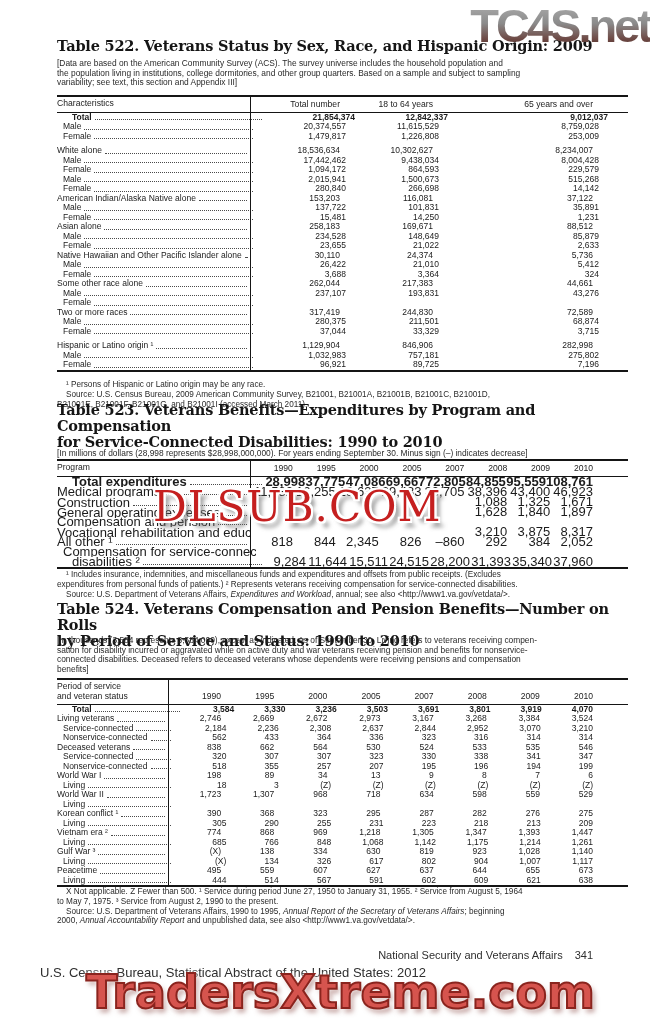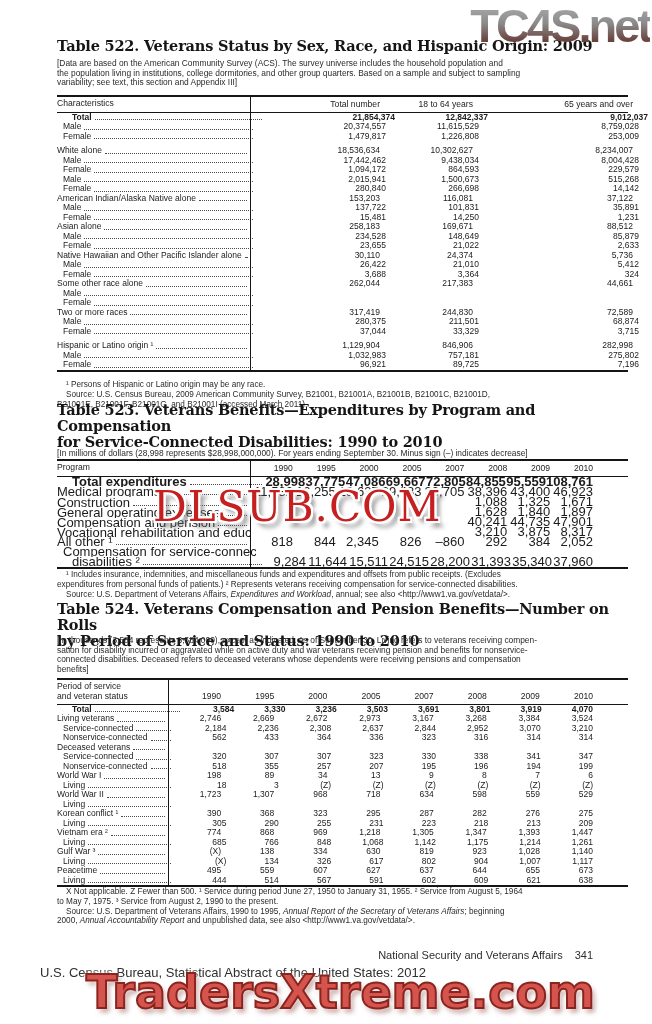--- a/index.html
+++ b/index.html
@@ -45,21 +45,21 @@
   .lab{flex:0 0 auto;display:flex;align-items:baseline;overflow:hidden;}
   .t522 .lab,.t523 .lab{width:193px;}
   .t524 .lab{width:111px;}
   .lab .txt{white-space:nowrap;}
   .leader{flex:1 1 0;min-width:0;align-self:flex-end;border-bottom:1.2px dotted #4a4a4a;margin:0 3px 2px 3px;height:1px;}
   .i1{padding-left:6px;}
   .i2{padding-left:15px;}
   .vals{flex:1;display:flex;padding-right:35px;}
   .v{text-align:right;white-space:nowrap;}
   .vf{flex:1 1 0;}
-  .v1{width:90px;padding-left:40px;}.v2{width:93px;}.v3{width:160px;}
+  .v1{width:90px;}.v2{width:93px;}.v3{width:160px;}
 
   
   .foot-right{position:absolute;top:949px;right:59px;font-size:11px;color:#2f2f2f;z-index:5;}
   .foot-right .pg{margin-left:12px;}
   .foot-left{position:absolute;top:965px;left:40px;font-size:13px;color:#2f2f2f;z-index:5;}
   .it{font-style:italic;}
 </style>
 </head>
 <body>
 
@@ -278,20 +278,25 @@
           <div class="v v1">262,044</div>
           <div class="v v2">217,383</div>
           <div class="v v3">44,661</div>
         </div>
       </div>
       <div class="tr row">
         <div class="lab i1">
           <span class="txt">Male</span>
           <span class="leader"></span>
         </div>
+        <div class="vals">
+          <div class="v v1">237,107</div>
+          <div class="v v2">193,831</div>
+          <div class="v v3">43,276</div>
+        </div>
       </div>
       <div class="tr row">
         <div class="lab i1">
           <span class="txt">Female</span>
           <span class="leader"></span>
         </div>
       </div>
       <div class="tr row">
         <div class="lab">
           <span class="txt">Two or more races</span>
@@ -447,30 +452,20 @@
           <div class="v vf">1,628</div>
           <div class="v vf">1,840</div>
           <div class="v vf">1,897</div>
         </div>
       </div>
       <div class="tr row">
         <div class="lab">
           <span class="txt">Compensation and pension</span>
           <span class="leader"></span>
         </div>
-        <div class="vals">
-          <div class="v vf"></div>
-          <div class="v vf"></div>
-          <div class="v vf"></div>
-          <div class="v vf"></div>
-          <div class="v vf"></div>
-          <div class="v vf">40,241</div>
-          <div class="v vf">44,735</div>
-          <div class="v vf">47,901</div>
-        </div>
       </div>
       <div class="tr row">
         <div class="lab">
           <span class="txt">Vocational rehabilitation and education</span>
           <span class="leader"></span>
         </div>
         <div class="vals">
           <div class="v vf"></div>
           <div class="v vf"></div>
           <div class="v vf"></div>
@@ -623,20 +618,30 @@
           <div class="v vf">316</div>
           <div class="v vf">314</div>
           <div class="v vf">314</div>
         </div>
       </div>
       <div class="tr row">
         <div class="lab">
           <span class="txt">Deceased veterans</span>
           <span class="leader"></span>
         </div>
+        <div class="vals">
+          <div class="v vf">838</div>
+          <div class="v vf">662</div>
+          <div class="v vf">564</div>
+          <div class="v vf">530</div>
+          <div class="v vf">524</div>
+          <div class="v vf">533</div>
+          <div class="v vf">535</div>
+          <div class="v vf">546</div>
+        </div>
       </div>
       <div class="tr row">
         <div class="lab i1">
           <span class="txt">Service-connected</span>
           <span class="leader"></span>
         </div>
         <div class="vals">
           <div class="v vf">320</div>
           <div class="v vf">307</div>
           <div class="v vf">307</div>

